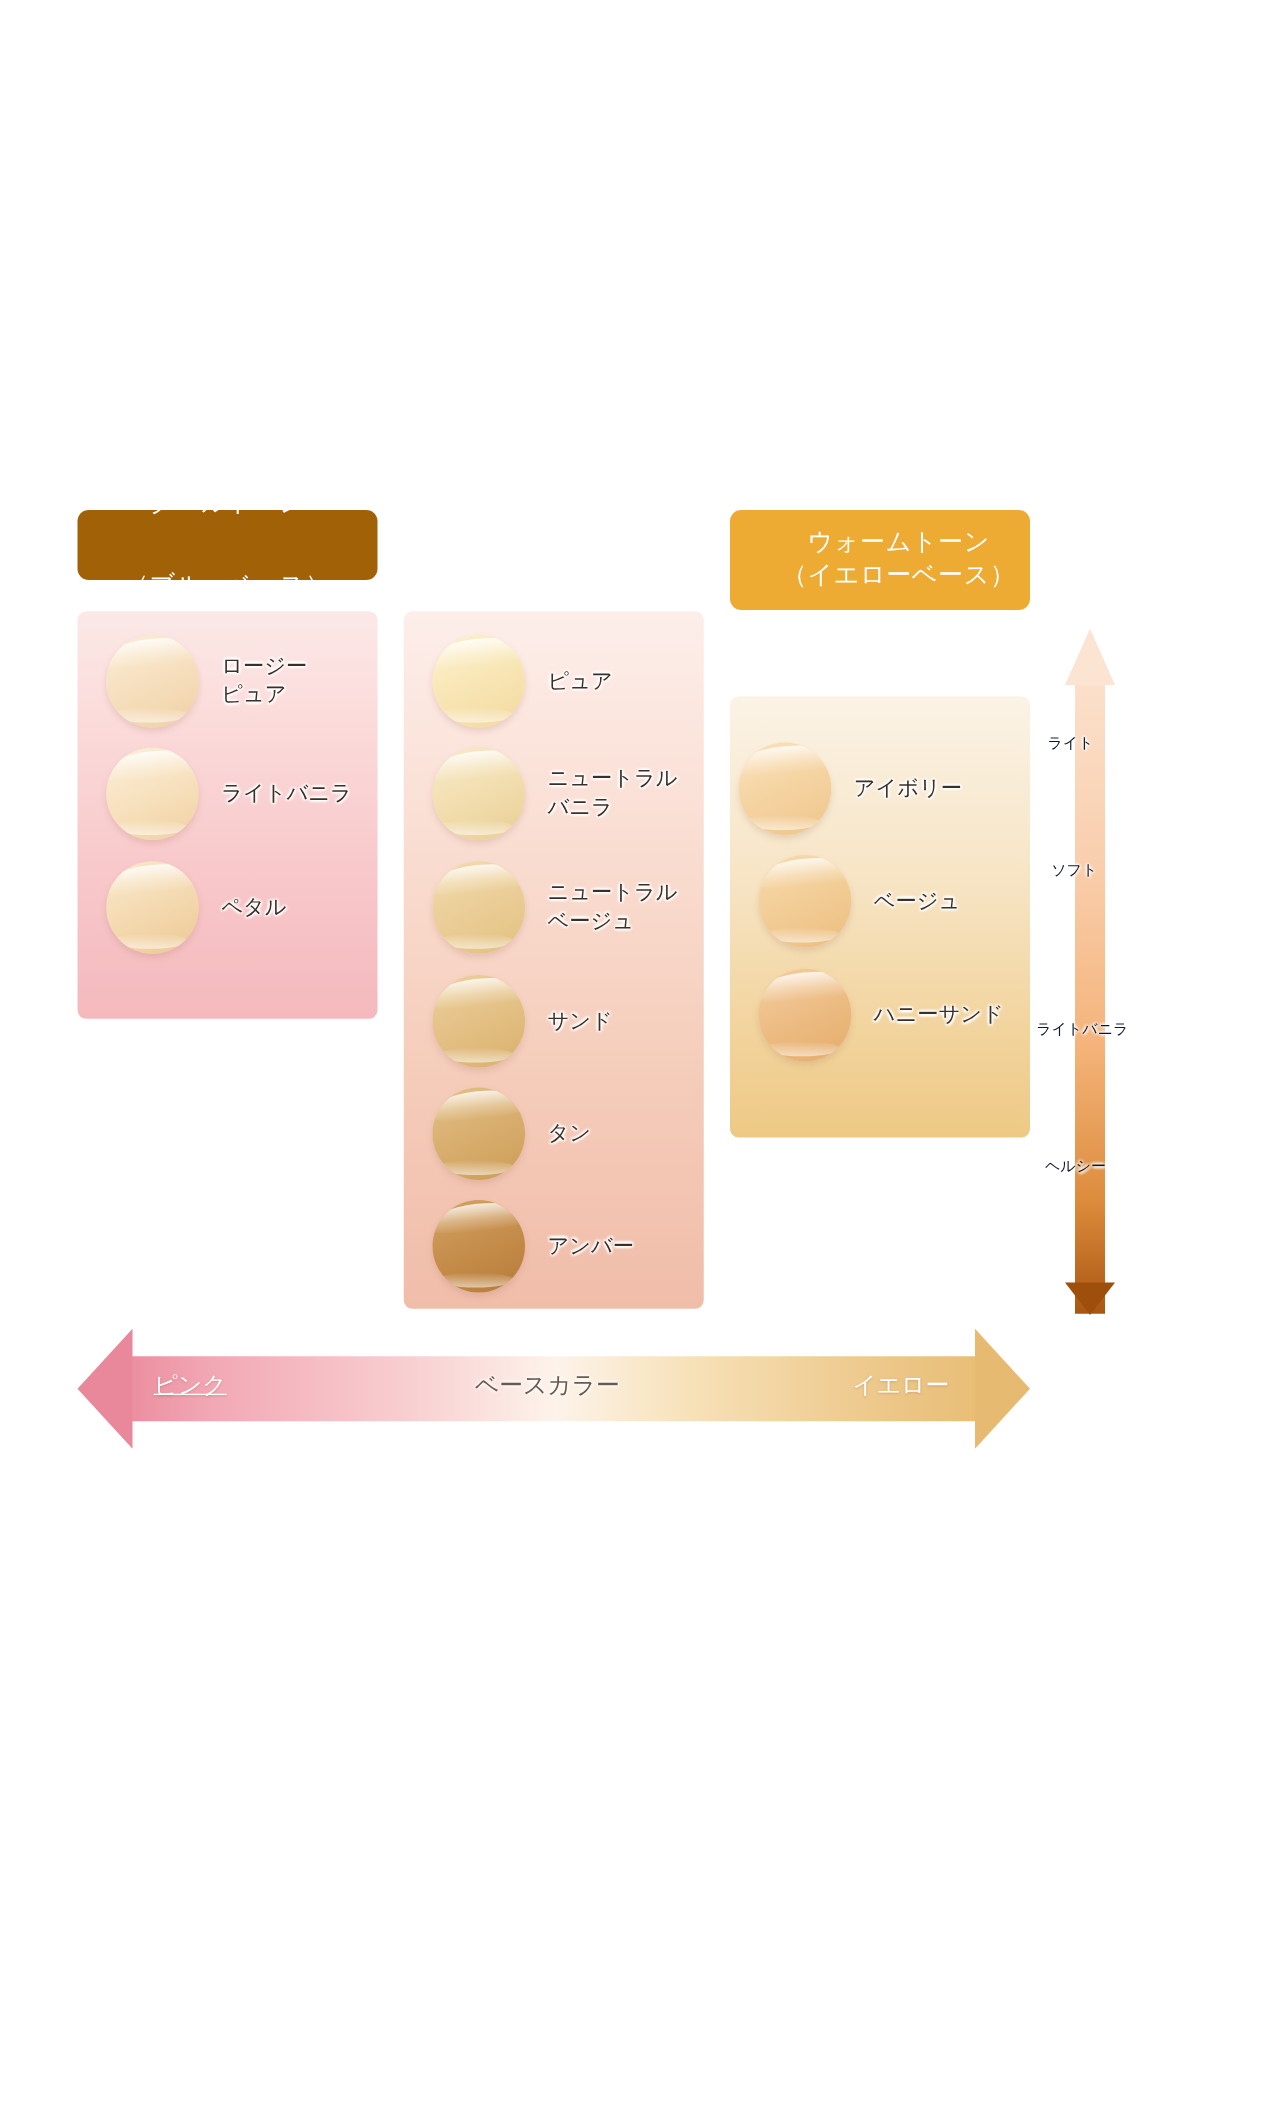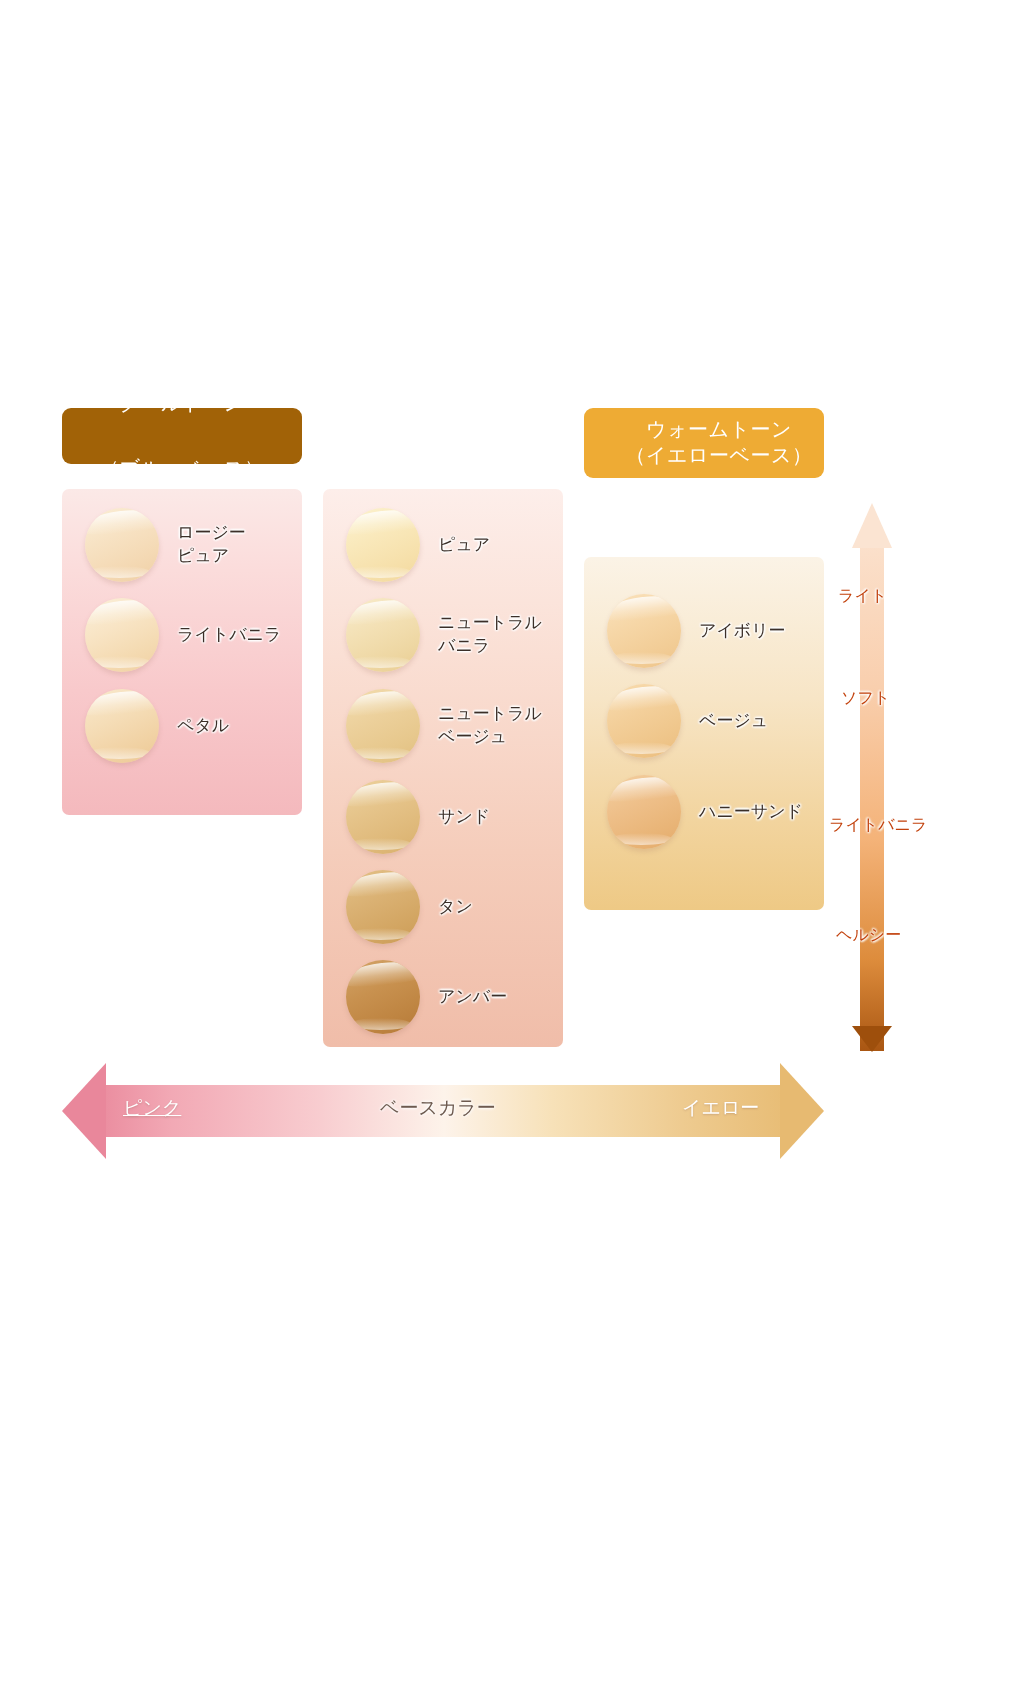--- a/index.html
+++ b/index.html
@@ -26,21 +26,21 @@
     font-size:20px;
     letter-spacing:0.5px;
     text-align:center;
     font-weight:400;
     box-sizing:border-box;
   }
   .col-header span{display:block;}
 
   #hdr-cool{left:62px;top:408px;width:240px;height:56px;background:#a16207;gap:39px;}
   #hdr-neutral{left:323px;top:408px;width:240px;height:70px;background:#e08f52;}
-  #hdr-warm{left:584px;top:408px;width:240px;height:70px;background:#eeab34;padding-left:30px;}
+  #hdr-warm{left:584px;top:408px;width:240px;height:80px;background:#eeab34;padding-left:30px;}
 
   
   .col-body{position:absolute;border-radius:7px;}
   #body-cool{
     left:62px;top:489px;width:240px;height:326px;
     background:linear-gradient(180deg,#fbe9e7 0%,#fbdcdb 25%,#f8c9cb 62%,#f4b9bd 100%);
   }
   #body-neutral{
     left:323px;top:489px;width:240px;height:558px;
     background:linear-gradient(180deg,#fdeeea 0%,#fadfd4 30%,#f5cdbb 65%,#f0bda9 100%);
@@ -110,22 +110,22 @@
   #v-arrow .tail{
     position:absolute;
     left:0;bottom:-1px;width:0;height:0;
     border-left:20px solid transparent;
     border-right:20px solid transparent;
     border-top:26px solid #9e4f0c;
   }
   .v-label{
     position:absolute;
     right:1024px;
-    font-size:16px;
-    color:#c2410c;
+    font-size:12px;
+    color:#0f172a;
     white-space:nowrap;
     text-shadow:0 0 3px #fff,0 0 3px #fff,0 0 3px #fff,1px 1px 2px #fff,-1px -1px 2px #fff;
   }
   .v-label{right:auto;}
   #vl-0{left:838px;top:586px;}
   #vl-1{left:841px;top:688px;}
   #vl-2{left:829px;top:815px;}
   #vl-3{left:836px;top:925px;}
 
   
@@ -220,21 +220,21 @@
     <div class="swatch" style="background:linear-gradient(155deg,#d3a468 0%,#c8914f 40%,#bf8542 72%,#b67a38 100%);"></div>
     <div class="swatch-label">アンバー</div>
   </div>
 
   <div class="col-header" id="hdr-warm">
     <span>ウォームトーン</span>
     <span>（イエローベース）</span>
   </div>
   <div class="col-body" id="body-warm"></div>
 
-  <div class="swatch-row" style="left:607px;top:594px;text-align:right;">
+  <div class="swatch-row" style="left:591px;top:594px;text-align:right;">
     <div class="swatch" style="background:linear-gradient(155deg,#fae2bd 0%,#f6d6a6 40%,#f2cd97 72%,#eec48a 100%);"></div>
     <div class="swatch-label">アイボリー</div>
   </div>
   <div class="swatch-row" style="left:607px;top:684px;">
     <div class="swatch" style="background:linear-gradient(155deg,#f8dcb0 0%,#f3cf9a 40%,#efc68b 72%,#ebbd7e 100%);"></div>
     <div class="swatch-label">ベージュ</div>
   </div>
   <div class="swatch-row" style="left:607px;top:775px;">
     <div class="swatch" style="background:linear-gradient(155deg,#f3cfa0 0%,#eebf89 40%,#e9b578 72%,#e4ab6b 100%);"></div>
     <div class="swatch-label">ハニーサンド</div>

